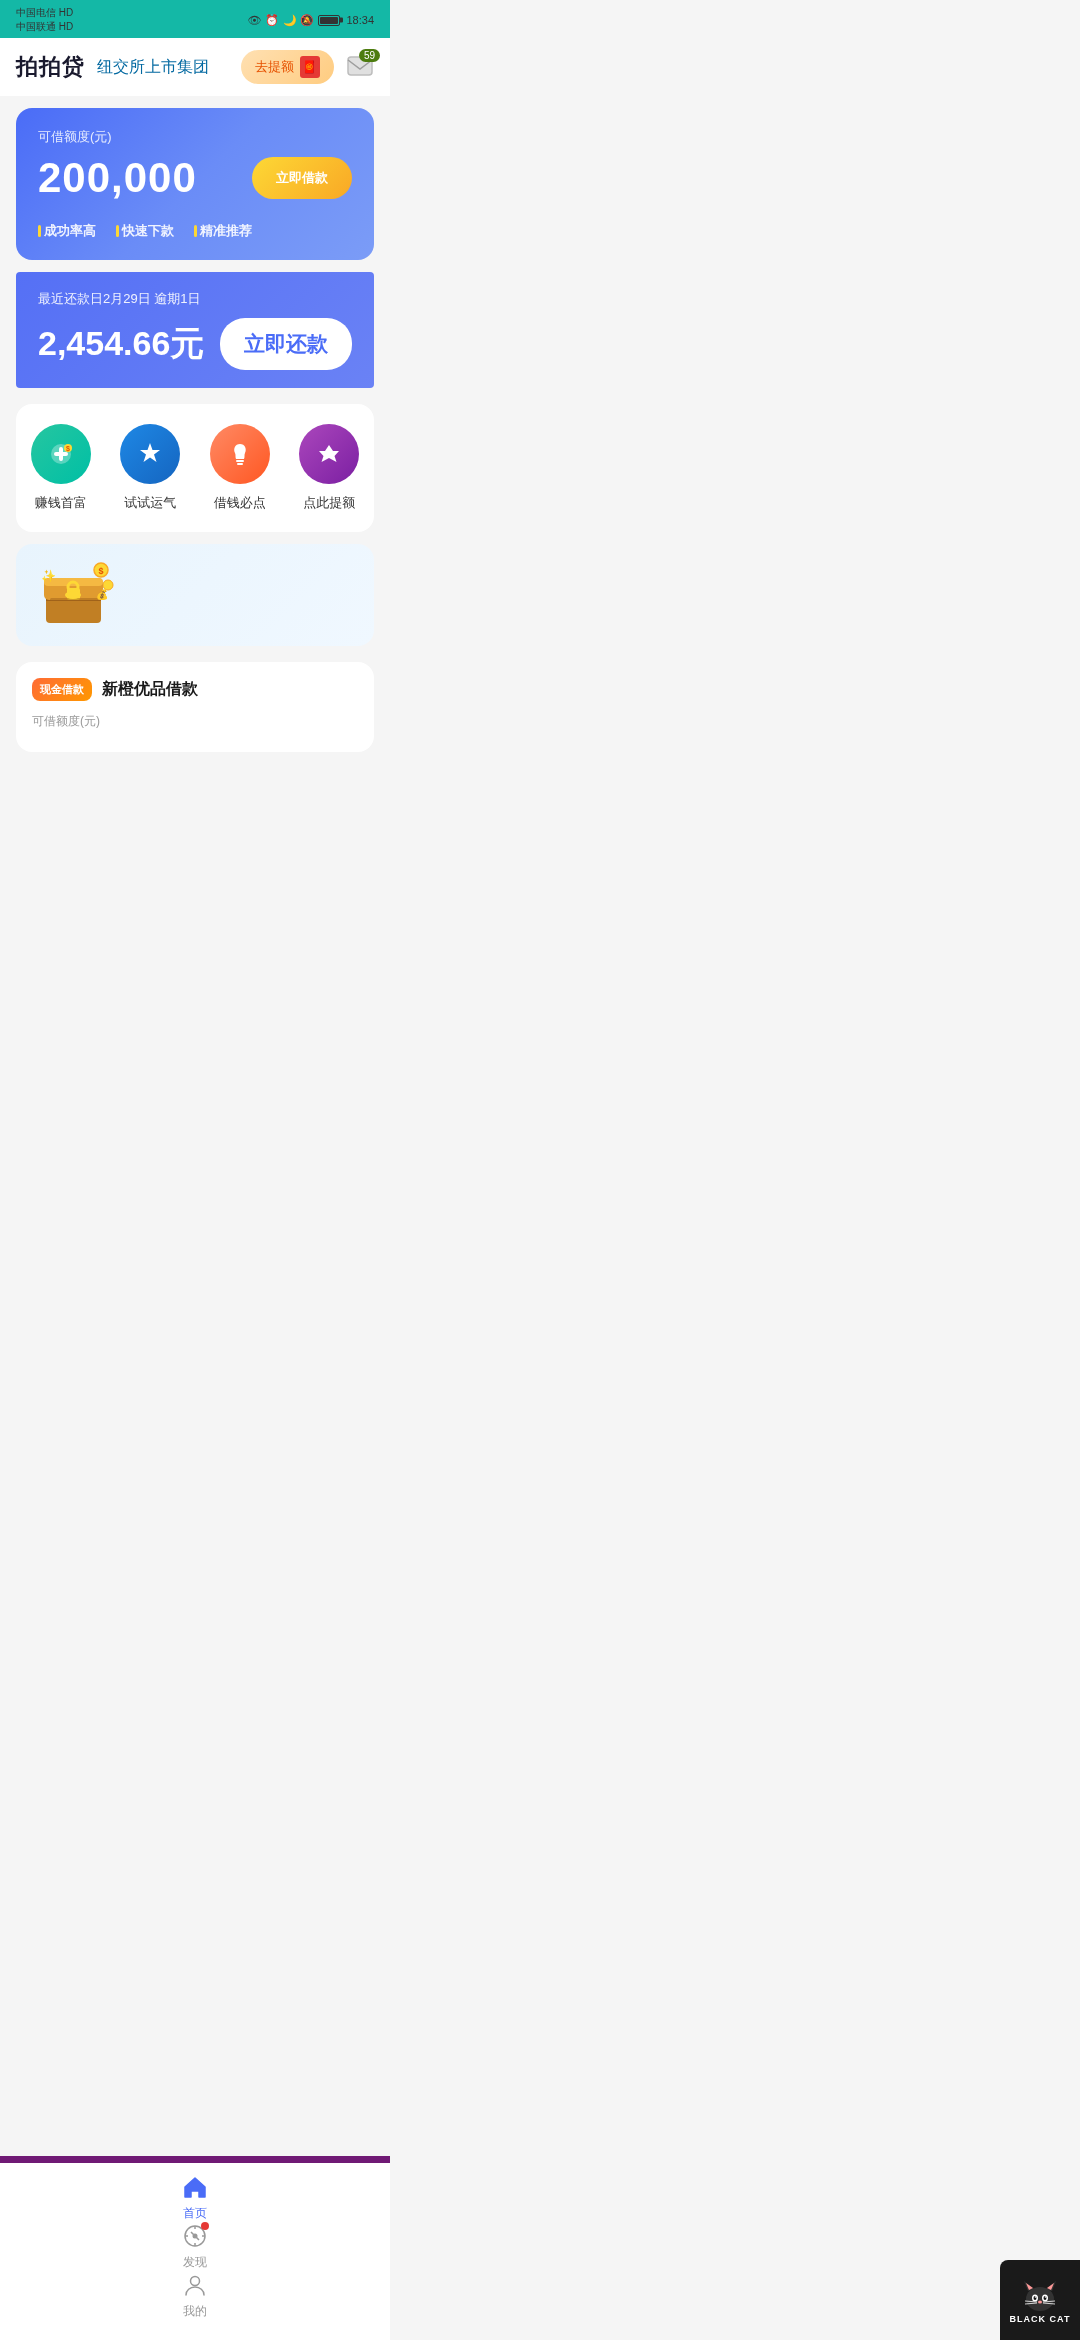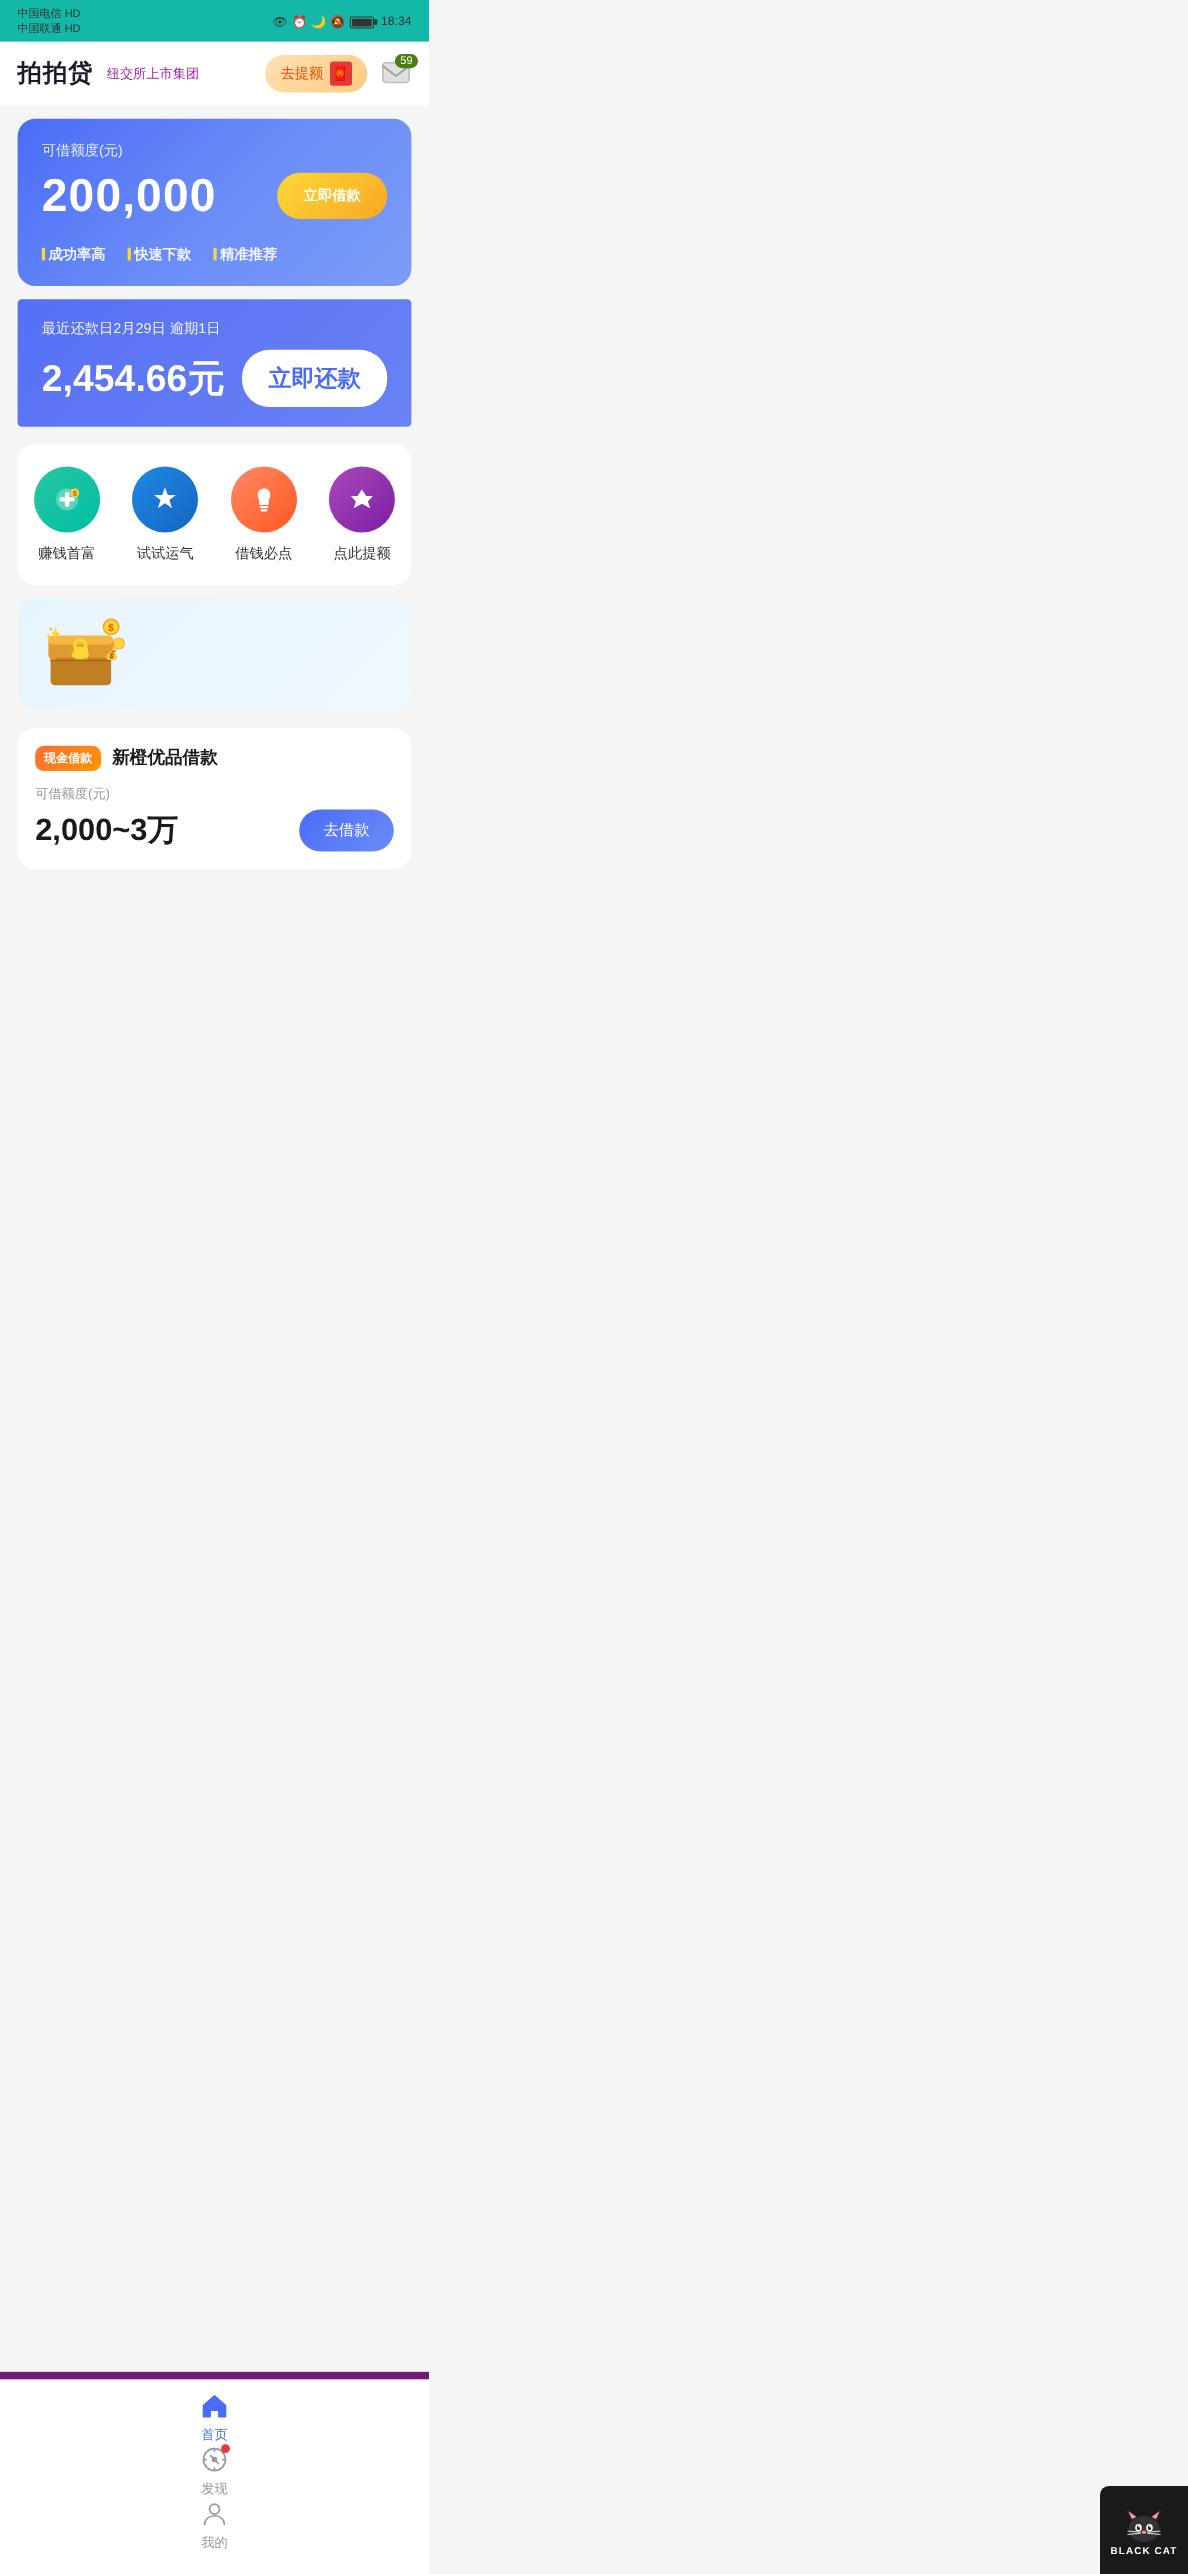--- a/index.html
+++ b/index.html
@@ -78,22 +78,22 @@
       align-items: center;
       gap: 8px;
     }
     .logo-text {
       font-size: 22px;
       font-weight: 800;
       color: #1a1a2e;
       letter-spacing: 1px;
     }
     .logo-subtitle {
-      font-size: 12px;
-      color: #a21caf;
+      font-size: 16px;
+      color: #0369a1;
       margin-left: 4px;
     }
     .header-right {
       display: flex;
       align-items: center;
       gap: 12px;
     }
     .raise-btn {
       background: linear-gradient(135deg, #ffe0b2, #ffcc80);
       border: none;
@@ -560,24 +560,20 @@
         </svg>
       </div>
     </div>
 
     <div class="product-section">
       <div class="product-header">
         <div class="product-badge">现金借款</div>
         <span class="product-name">新橙优品借款</span>
       </div>
       <div class="product-credit-label">可借额度(元)</div>
-      <div class="product-amount-row">
-        <div class="product-amount">2,000~3万</div>
-        <button class="product-btn">去借款</button>
-      </div>
     </div>
 
   </div>
 </div>
 
 <div class="bottom-nav">
   <div class="nav-item">
     <div class="nav-icon">
       <svg width="26" height="26" viewBox="0 0 26 26" fill="none">
         <path d="M3 13L13 4L23 13V23H17V17H9V23H3V13Z" fill="#4a6cf7" stroke="#4a6cf7" stroke-width="1.5" stroke-linejoin="round"></path>

